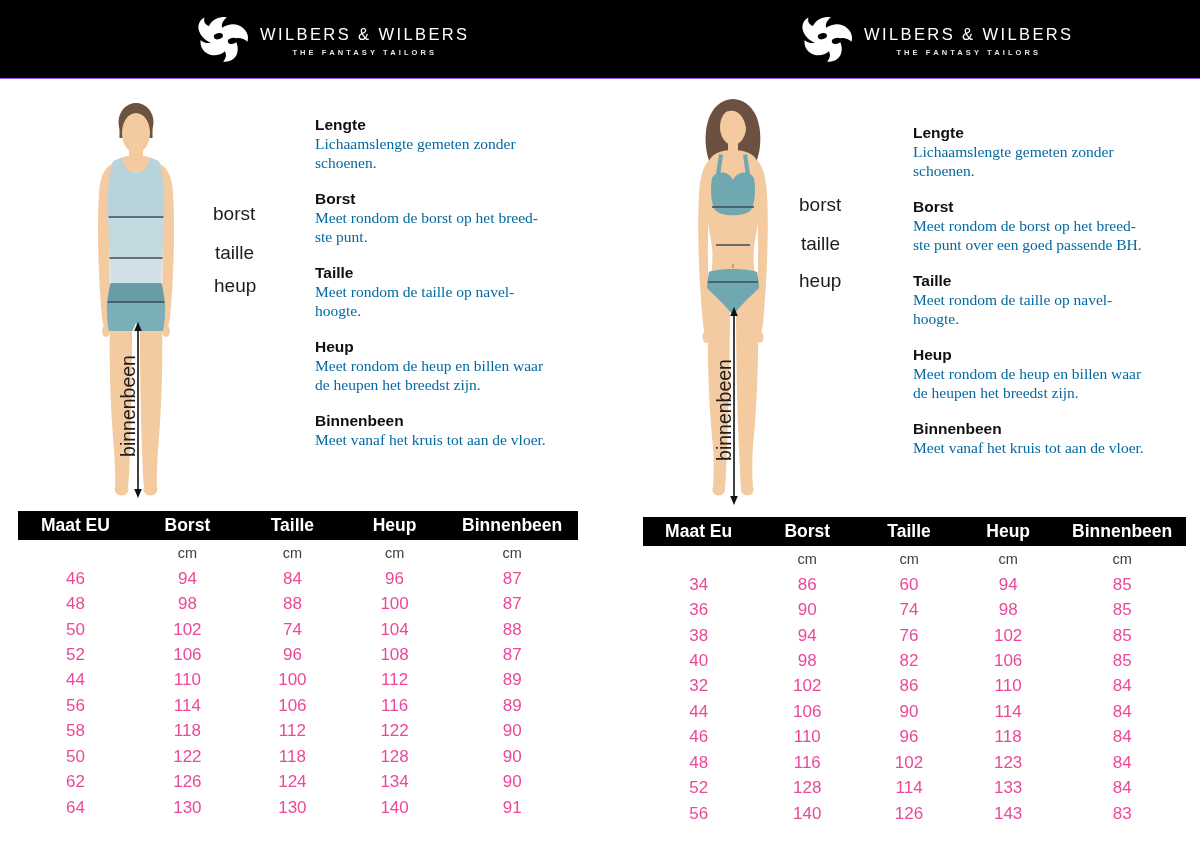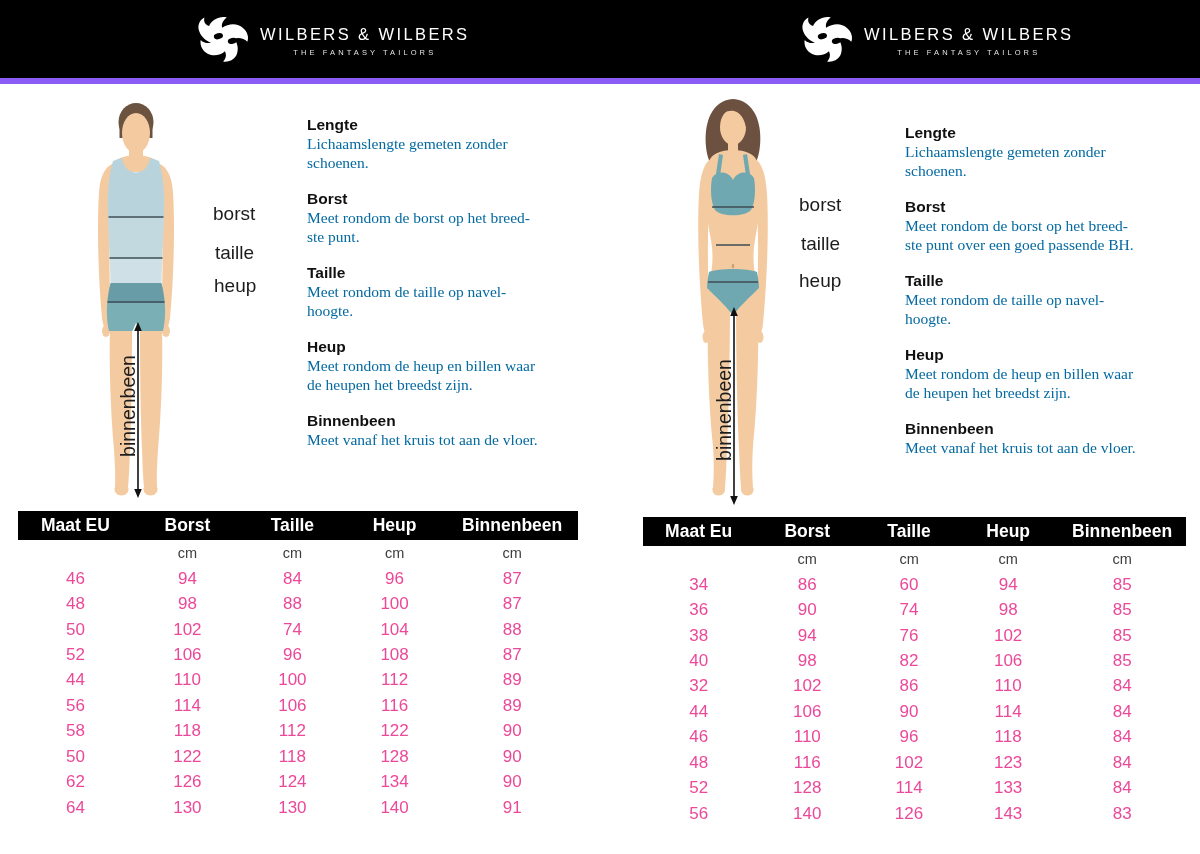--- a/index.html
+++ b/index.html
@@ -1,41 +1,41 @@
 <!DOCTYPE html>
 <html style="--header_bg: #000000; --skin: #f4cba0; --hair_men: #6b533f; --hair_women: #6d5140; --tank_top_1: #b8d3dc; --tank_top_2: #c3d9e0; --tank_top_3: #cfe1e6; --shorts_1: #689da8; --shorts_2: #7bafb6; --swimwear_teal: #6fa8b0; --measure_line: #3e4d55;"><head>
 <meta charset="utf-8">
 <style>
   html,body{margin:0;padding:0;background:#ffffff;}
   .page{position:relative;width:1200px;height:854px;background:#fff;overflow:hidden;
         font-family:"Liberation Sans",sans-serif;}
 
   
   .topbar{position:absolute;left:0;top:0;width:1200px;height:78px;background:var(--header_bg,#000);
-          border-bottom:6px solid #8b5cf6;}
+          border-bottom:1px solid #8b5cf6;}
   .logo{position:absolute;top:15px;display:flex;align-items:center;gap:8px;}
   .logo-left{left:196px;}
   .logo-right{left:800px;}
   .logo-text{display:flex;flex-direction:column;align-items:center;}
   .brand{color:#fff;font-size:16.5px;letter-spacing:2.4px;font-weight:400;white-space:nowrap;}
-  .tagline{color:#e3e3e3;font-size:7.5px;letter-spacing:3.1px;font-weight:400;margin-top:4px;white-space:nowrap;}
+  .tagline{color:#e3e3e3;font-size:7.5px;letter-spacing:3.1px;font-weight:700;margin-top:4px;white-space:nowrap;}
 
   
   .figure{position:absolute;}
   .fig-men{left:76px;top:100px;width:120px;height:400px;}
   .fig-women{left:672px;top:98px;width:120px;height:410px;}
   .vlabel{position:absolute;font-size:19.5px;color:#1d1d1d;white-space:nowrap;
           transform:translate(-50%,-50%) rotate(-90deg);}
   .side-label{position:absolute;font-size:19px;color:#1d1d1d;white-space:nowrap;}
 
   
   .instructions{position:absolute;width:295px;}
   .instr-men{left:307px;top:115px;}
   .instr-women{left:905px;top:123px;}
-  .instr{margin-bottom:17px;}
+  .instr{margin-bottom:17px;margin-left:8px;}
   .instr-title{font-weight:700;font-size:15.5px;color:#101010;line-height:19px;}
   .instr-body{font-size:15.5px;color:#0369a1;line-height:19px;white-space:pre-line;font-family:Liberation Serif, serif;}
 
   
   .size-table{position:absolute;}
   .table-men{left:18px;top:511px;width:560px;}
   .table-women{left:643px;top:517px;width:543px;}
   .trow{display:grid;grid-template-columns:20.5% 19.5% 18% 18.5% 23.5%;
         align-items:center;text-align:center;}
   .thead{height:29px;background:var(--header_bg,#000);color:#fff;font-weight:700;font-size:17.5px;}

